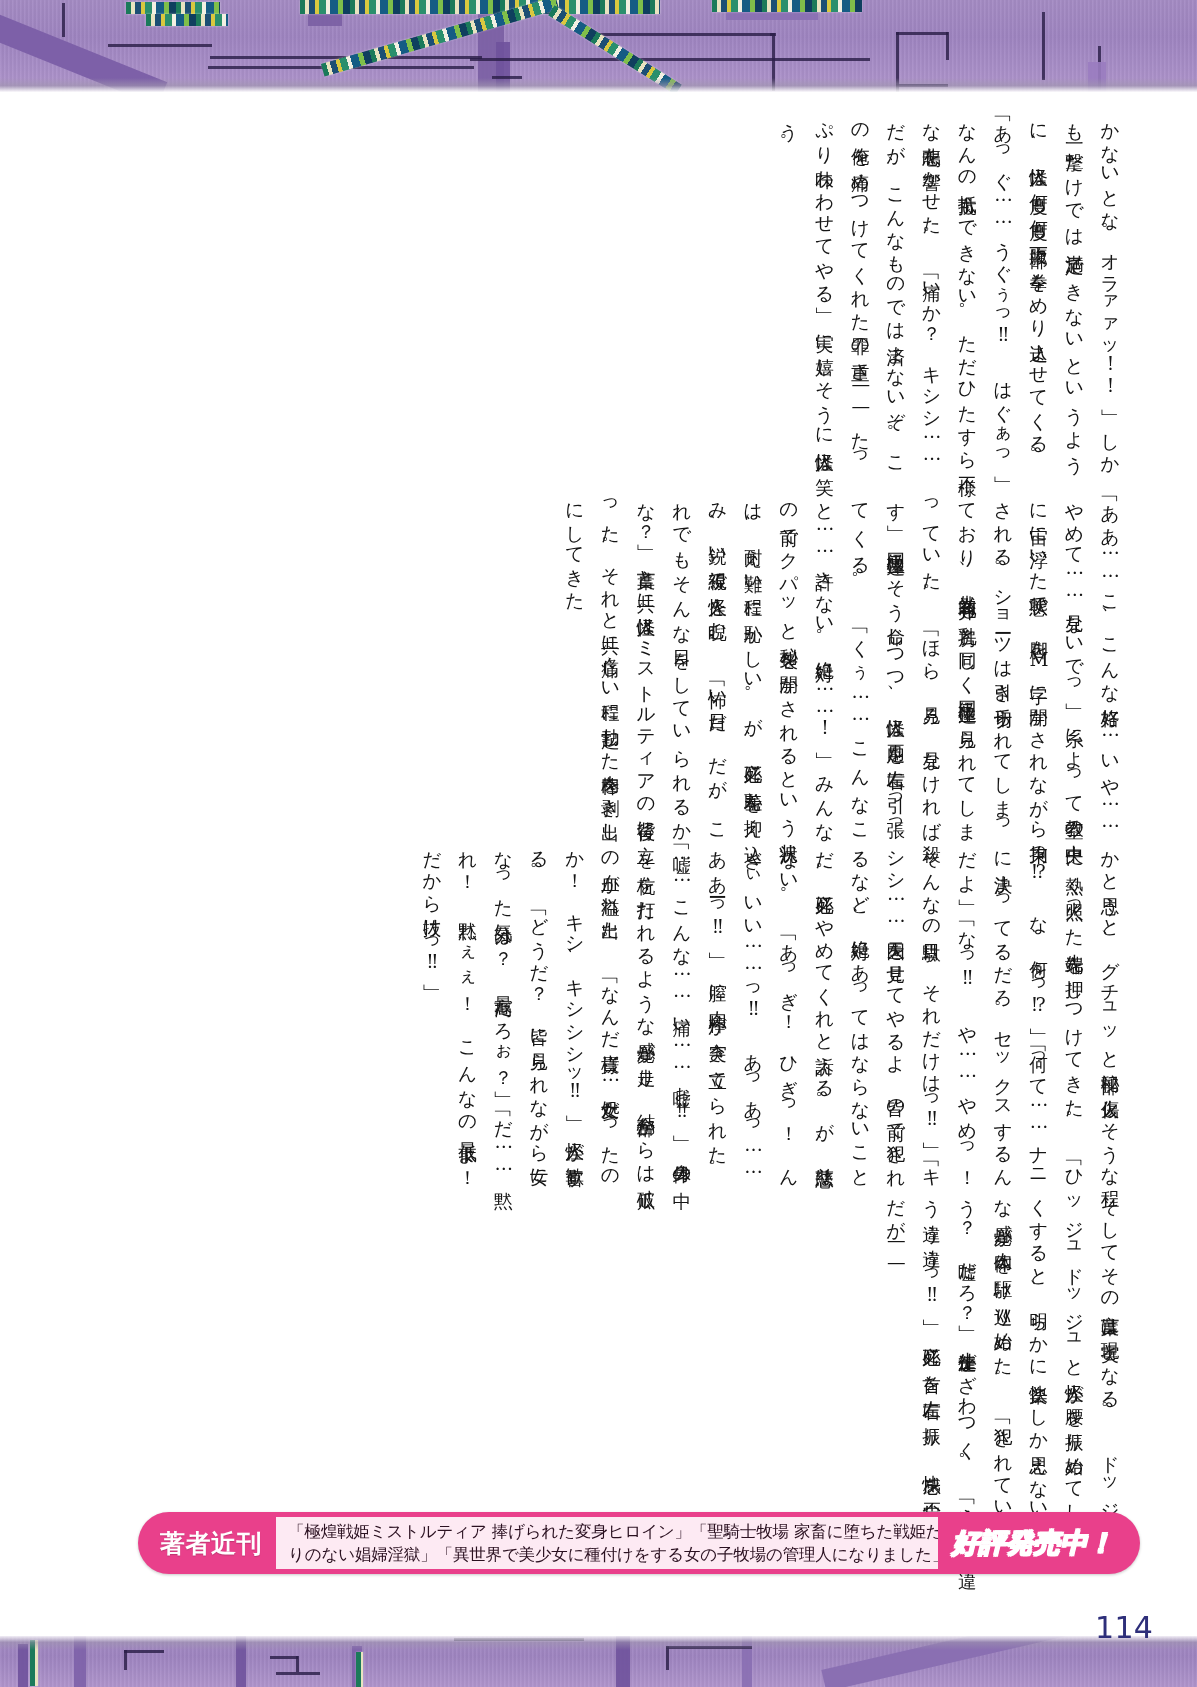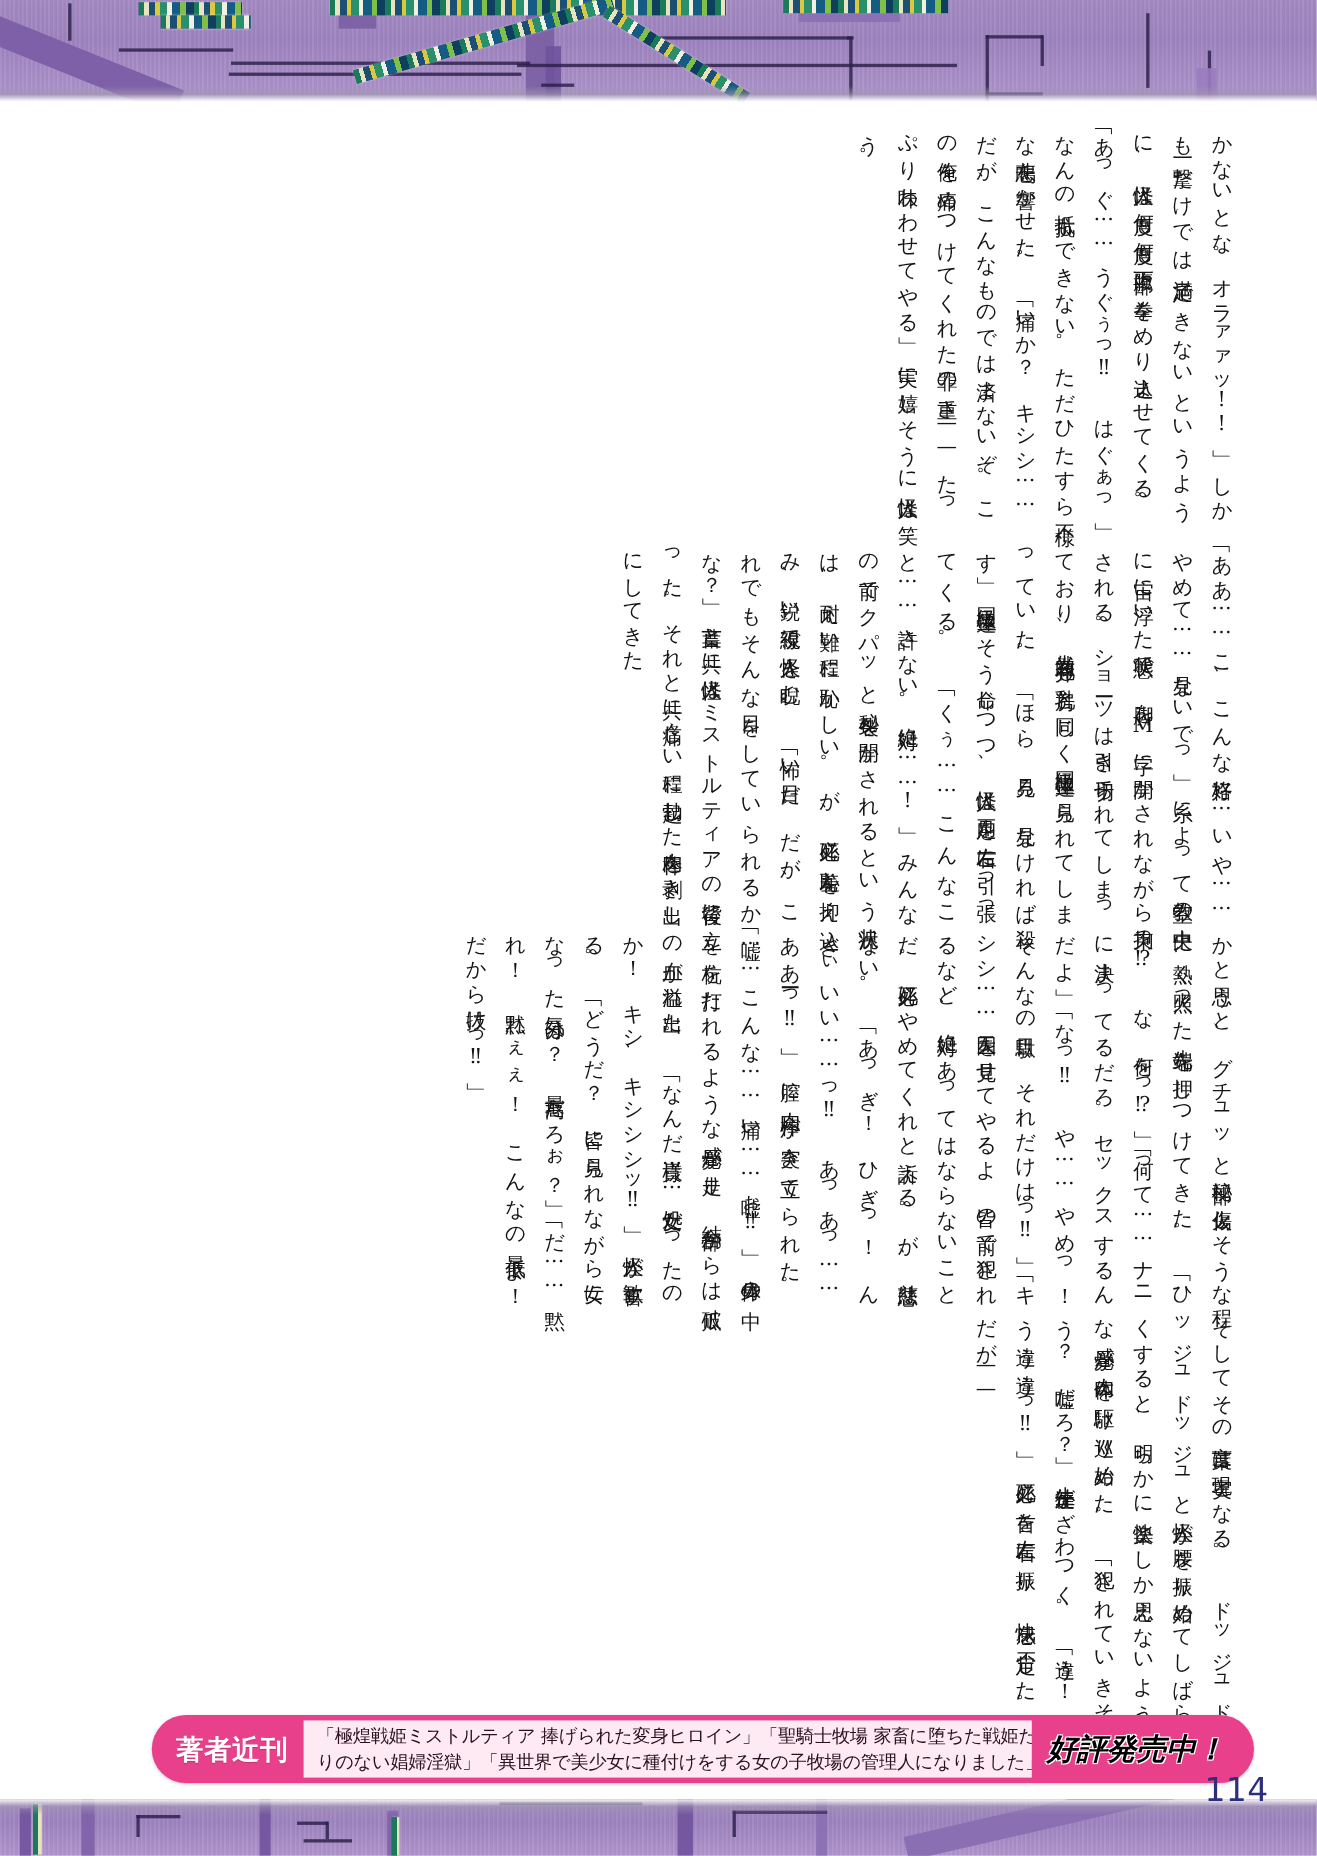--- a/index.html
+++ b/index.html
@@ -137,21 +137,21 @@
 
   .block.b1 { top: 0;    height: 355px; }
   .block.b2 { top: 380px; height: 342px; }
   .block.b3 { top: 728px; height: 340px; }
   .block.b4 { top: 1076px; height: 372px; }
 
   
   .promo-banner {
     position: absolute;
     left: 138px;
-    top: 1559px;
+    top: 1512px;
     width: 1002px;
     height: 62px;
     background: #e9408b;
     border-radius: 31px;
     display: flex;
     align-items: center;
     box-shadow: 0 1px 3px rgba(0,0,0,0.22);
     z-index: 5;
   }
   .promo-badge {
@@ -180,21 +180,21 @@
     font-family: "DejaVu Sans", "Liberation Sans", sans-serif;
     font-size: 16.5px;
     line-height: 1.42;
     color: #2a1020;
     white-space: nowrap;
     letter-spacing: -0.01em;
   }
   .promo-cta {
     flex: 0 0 auto;
     padding: 0 26px 0 14px;
-    color: #000000;
+    color: #ffffff;
     font-family: "DejaVu Sans", "Liberation Sans", sans-serif;
     font-weight: bold;
     font-style: italic;
     font-size: 27px;
     white-space: nowrap;
     text-shadow: 1px 1px 0 #ffffff, -1px -1px 0 #ffffff, 1px -1px 0 #ffffff, -1px 1px 0 #ffffff;
   }
 
   .page-number {
     position: absolute;

